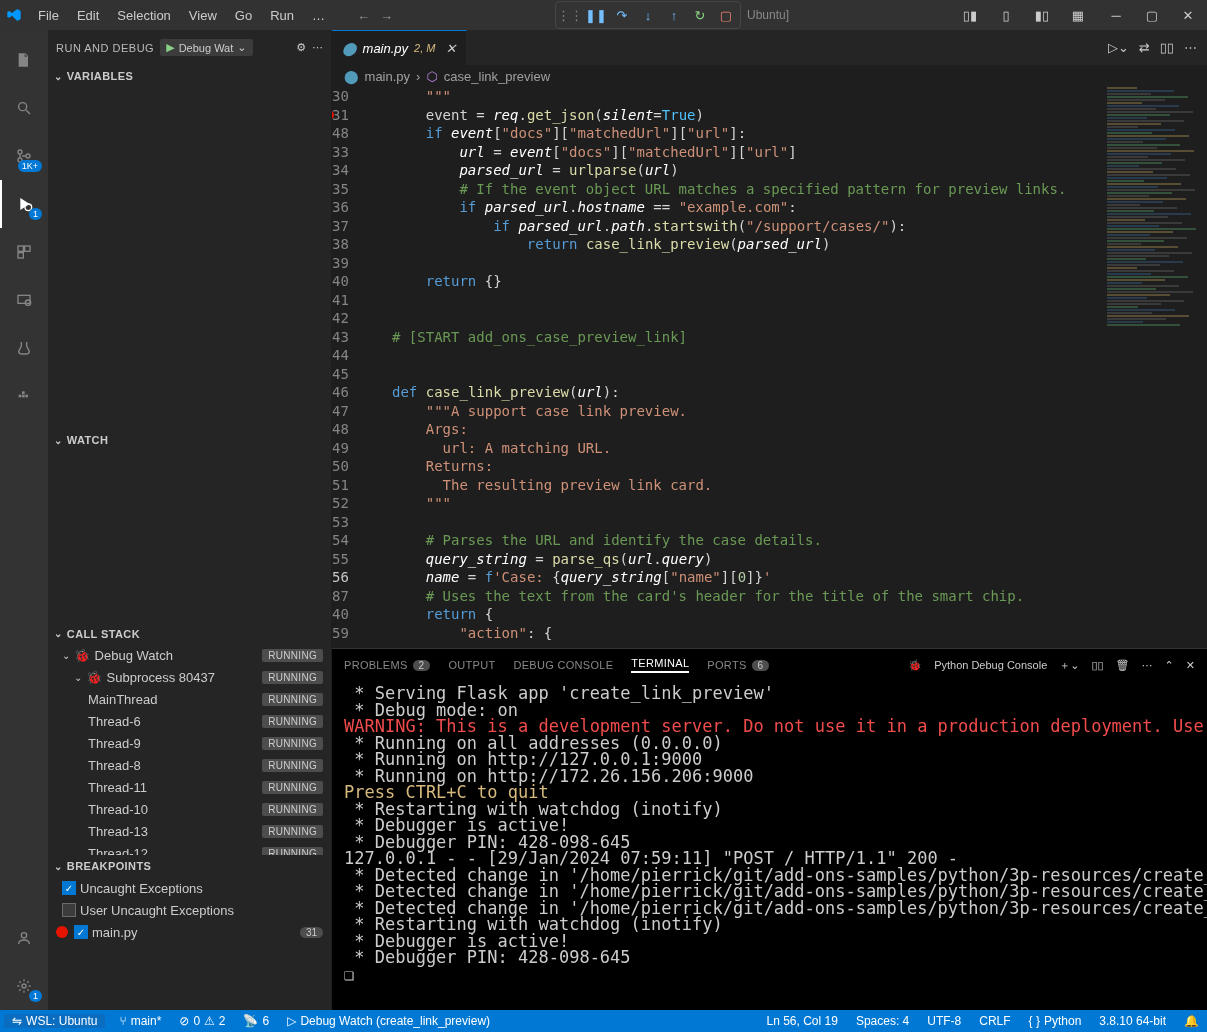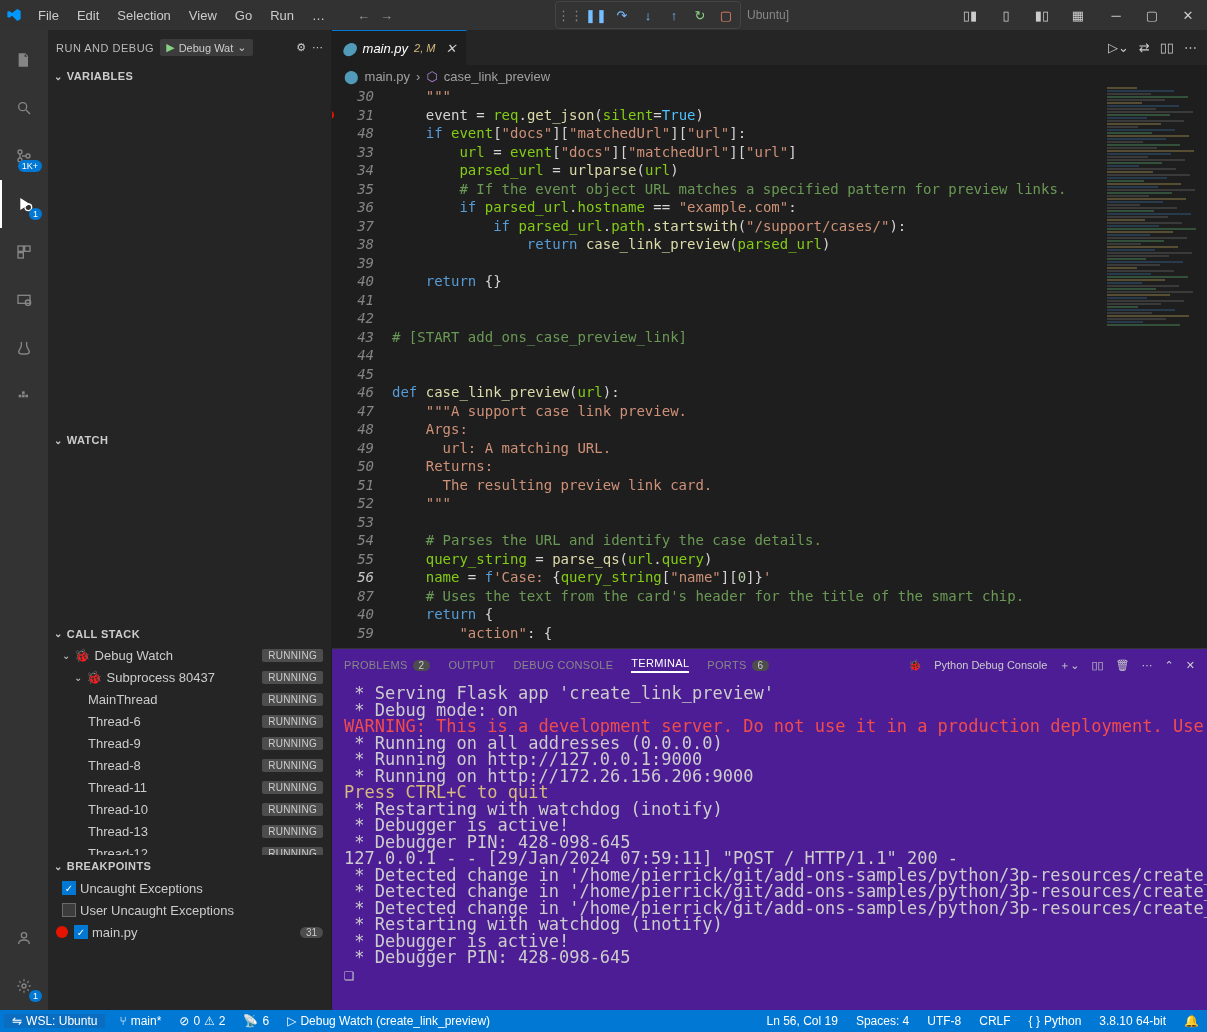--- a/index.html
+++ b/index.html
@@ -230,23 +230,22 @@
   overflow: hidden;
   background: #1e1e1e;
   font-family: "Consolas", monospace;
   font-size: 14px;
   line-height: 18.5px;
   position: relative;
 }
 .gutter {
   width: 60px;
   padding-right: 18px;
-  text-align: right;
+  text-align: left;
   color: #858585;
-  font-style: italic;
 }
 .gutter .ln { height: 18.5px; position: relative; }
 .gutter .ln.cur { color: #c6c6c6; }
 .gutter .ln .bp {
   position: absolute;
   left: -8px; top: 4px;
   width: 10px; height: 10px;
   background: #e51400;
   border-radius: 50%;
 }
@@ -265,28 +264,28 @@
   background: #3a3a3a;
 }
 .minimap .mbar.y { background: #564d33; }
 .minimap .mbar.b { background: #283b4d; }
 .minimap .mbar.g { background: #33503a; }
 
 .tok-kw { color: #569cd6; }
 .tok-str { color: #ce9178; }
 .tok-com { color: #6a9955; }
 .tok-func { color: #dcdcaa; }
-.tok-var { color: #84cc16; }
+.tok-var { color: #ffffff; font-style: italic; }
 .tok-num { color: #b5cea8; }
 .tok-const { color: #4fc1ff; }
 .tok-plain { color: #d4d4d4; }
 
 .panel {
   height: 362px;
-  background: #4c1d95;
+  background: #000000;
   display: flex;
   flex-direction: column;
   border-top: 1px solid #333;
 }
 .panel-tabs {
   height: 32px;
   display: flex;
   align-items: center;
   padding: 0 12px;
   gap: 18px;

